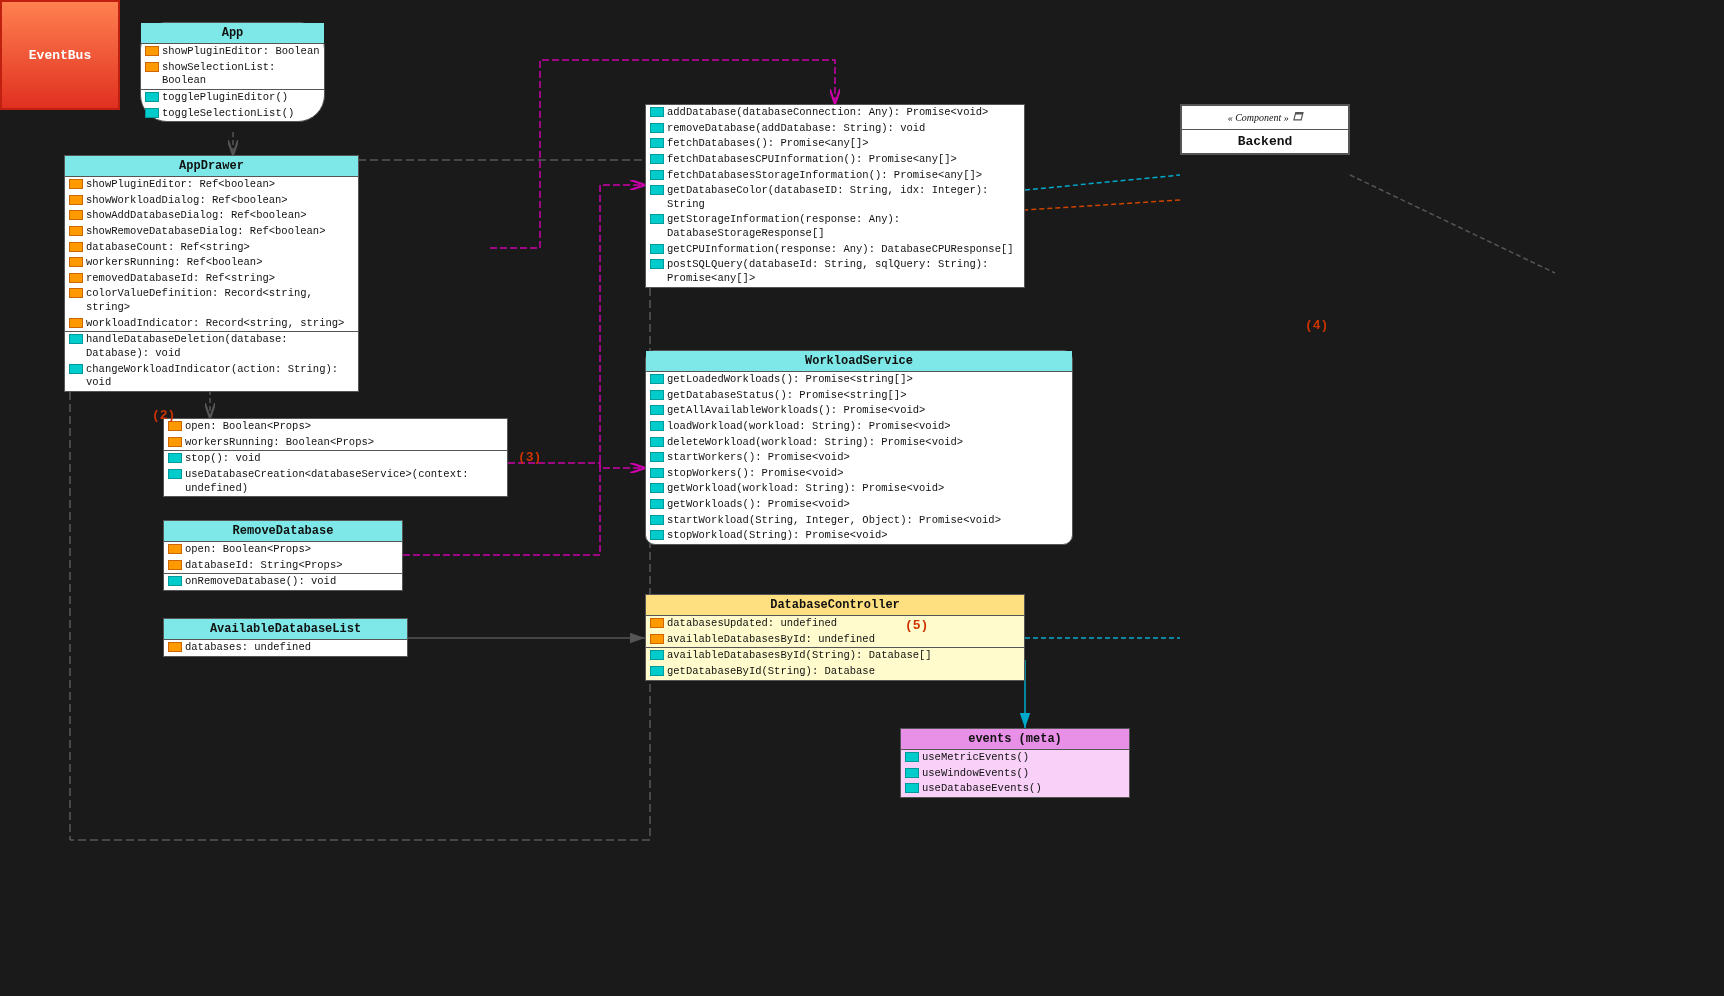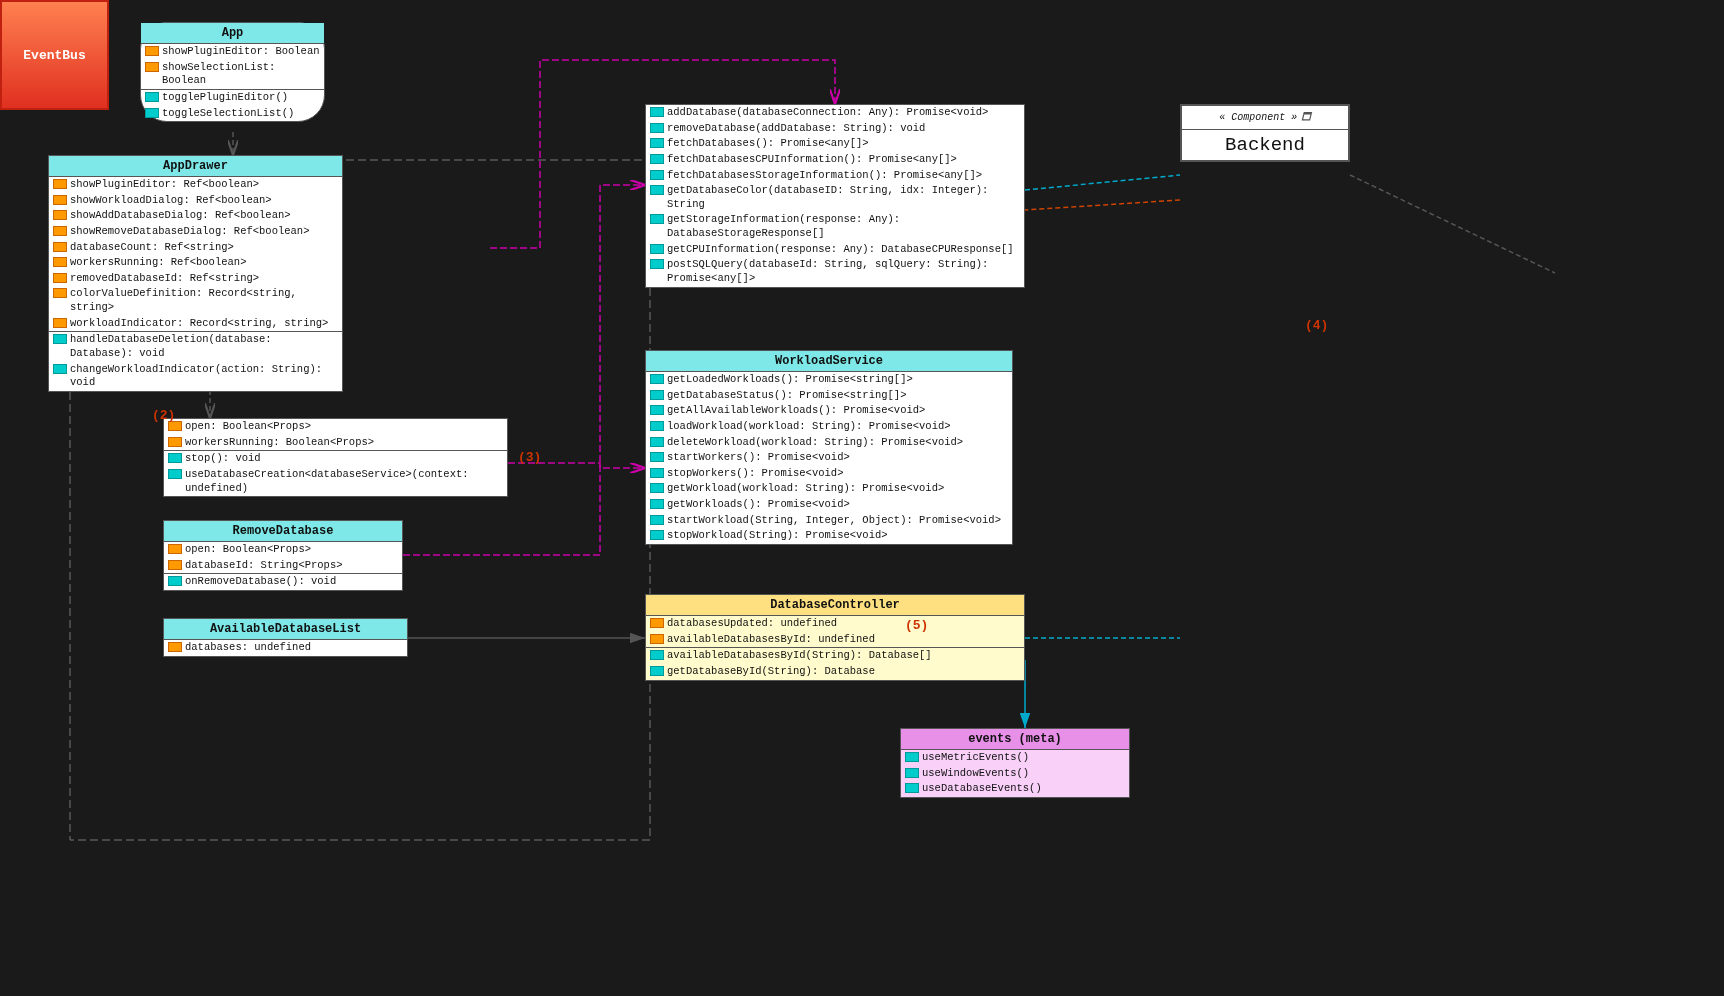--- a/index.html
+++ b/index.html
@@ -63,21 +63,21 @@
       background: #0cc;
       border: 1px solid #099;
     }
     
     #app-box {
       left: 140px; top: 22px;
       width: 185px;
     }
     
     #appdrawer-box {
-      left: 48px; top: 155px;
+      left: 64px; top: 155px;
       width: 295px;
     }
     
     #adddatabase-box {
       left: 163px; top: 418px;
       width: 345px;
     }
     
     #removedatabase-box {
       left: 163px; top: 520px;
@@ -89,21 +89,22 @@
       width: 245px;
     }
     
     #databaseservice-box {
       left: 645px; top: 104px;
       width: 380px;
     }
     
     #workloadservice-box {
       left: 645px; top: 350px;
-      width: 368px;
+      width: 428px;
+      border-radius: 10px;
     }
     
     #databasecontroller-box {
       left: 645px; top: 594px;
       width: 380px;
     }
     #databasecontroller-box .title-bar {
       background: #ffe080;
     }
     #databasecontroller-box .section {
@@ -128,31 +129,32 @@
     #backend-box .component-label {
       text-align: center;
       font-style: italic;
       font-size: 10px;
       padding: 3px;
       border-bottom: 1px solid #555;
       display: flex;
       align-items: center;
       justify-content: center;
       gap: 4px;
+      font-family: Liberation Serif, serif;
     }
     #backend-box .component-name {
       text-align: center;
-      font-weight: normal;
-      font-size: 19px;
+      font-weight: bold;
+      font-size: 13px;
       padding: 4px;
     }
     
     #eventbus-box {
       left: 1555px; top: 218px;
-      width: 109px;
+      width: 120px;
       height: 110px;
       background: linear-gradient(180deg, #ff8050 0%, #e03020 100%);
       border: 2px solid #c02010;
       display: flex;
       align-items: center;
       justify-content: center;
     }
     #eventbus-box .eventbus-label {
       color: white;
       font-weight: bold;

